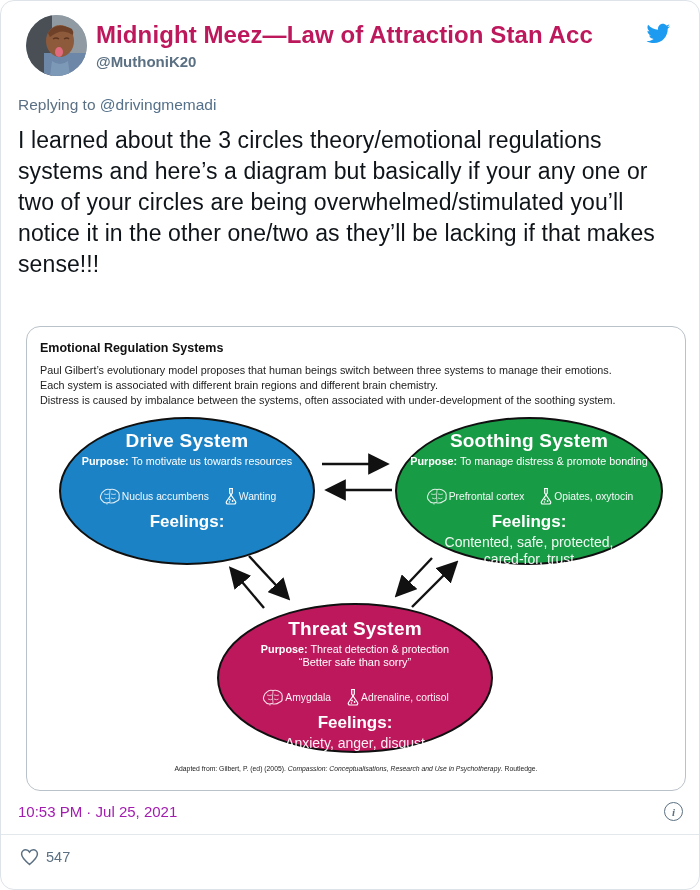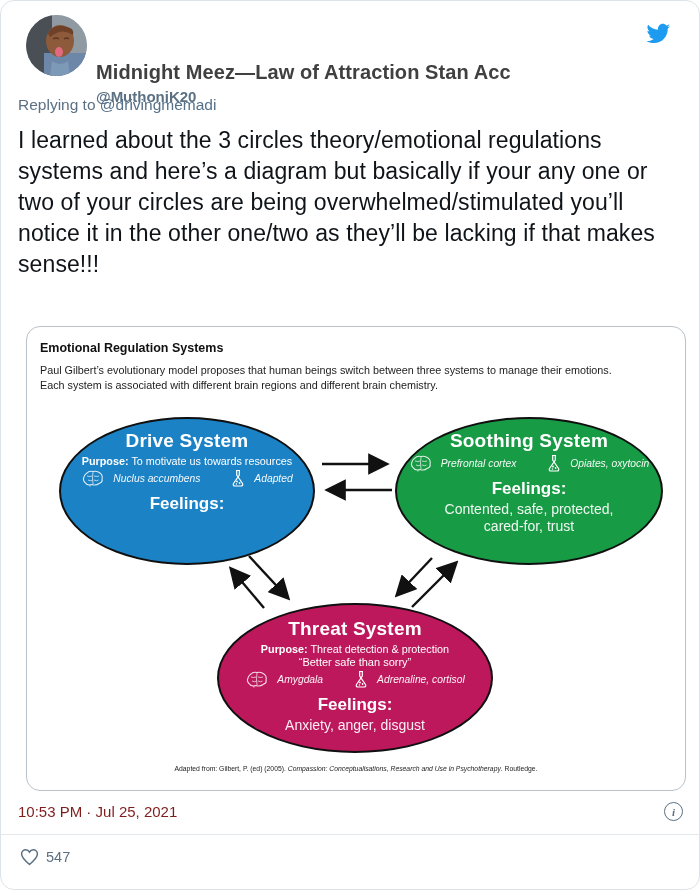--- a/index.html
+++ b/index.html
@@ -8,21 +8,21 @@
     position:absolute; left:0; top:0; width:700px; height:890px;
     background:#fff; border:1px solid #dde3e8; border-radius:14px; overflow:hidden;
   }
   
   .header { position:absolute; left:25px; top:14px; right:20px; height:64px; }
   .avatar {
     position:absolute; left:0; top:0; width:61px; height:61px; border-radius:50%;
     overflow:hidden; cursor:pointer; background:#9aa5ad;
   }
   .name-block { position:absolute; left:70px; top:6px; }
-  .display-name { font-size:20px; font-weight:bold; color:#404040; letter-spacing:.1px;margin-top:40px; }
+  .display-name { font-size:24px; font-weight:bold; color:#be185d; letter-spacing:.1px; }
   .handle { font-size:15px; color:#5b7083; margin-top:4px;font-weight:bold; }
   .bird { position:absolute; right:6px; top:6px; width:30px; height:25px; }
   
   .reply-line { position:absolute; left:17px; top:95px; font-size:15.5px; color:#5b7083; }
   .reply-line .reply-target { color:#54708a; cursor:pointer; }
   
   .tweet-text {
     position:absolute; left:17px; top:124px; width:668px;
     font-size:23px; line-height:31px; color:#0f1419; letter-spacing:.1px;
   }
@@ -37,30 +37,30 @@
     position:absolute; border:2.5px solid #101010; border-radius:50%;
     display:flex; flex-direction:column; align-items:center; text-align:center; color:#fff;
   }
   .el-drive   { left:32px;  top:90px;  width:256px; height:148px; background:#1b82c5; padding-top:11px; }
   .el-soothe  { left:368px; top:90px;  width:268px; height:148px; background:#189b45; padding-top:11px; }
   .el-threat  { left:190px; top:276px; width:276px; height:150px; background:#be185d; padding-top:13px; }
   .el-title { font-size:19px; font-weight:bold; letter-spacing:.2px; }
   .el-purpose { font-size:10.8px; margin-top:3px; }
   .el-purpose b { font-weight:bold; }
   .el-purpose2 { font-size:11px; margin-top:1px; }
-  .el-icons { display:flex; align-items:center; gap:8px; margin-top:2px;font-style:italic; }
+  .el-icons { display:flex; align-items:center; margin-top:20px; }
   .el-icons .lbl { font-size:10.3px; color:rgba(255,255,255,.95); }
   .el-icons .gap { width:14px; }
   .el-feel-h { font-size:17px; font-weight:bold; margin-top:7px; }
   .el-feel { font-size:14px; line-height:17px; color:rgba(255,255,255,.93); margin-top:2px; }
   .citation { position:absolute; left:0; right:0; top:438px; text-align:center; font-size:6.8px; color:#222; }
   .citation i { font-style:italic; }
   .arrow-layer { position:absolute; left:0; top:0; width:660px; height:465px; pointer-events:none; }
   
-  .timestamp { position:absolute; left:17px; top:802px; font-size:15px; color:#7f1d1d; cursor:pointer; }
+  .timestamp { position:absolute; left:17px; top:802px; font-size:15px; color:#a21caf; cursor:pointer; }
   .info-btn {
     position:absolute; right:16px; top:801px; width:19px; height:19px; border:1.6px solid #5b7083;
     border-radius:50%; color:#5b7083; font-size:11px; display:flex; align-items:center; justify-content:center;
     cursor:pointer; font-family:"Liberation Serif", serif; font-style:italic; font-weight:bold;
   }
   .divider { position:absolute; left:0px; top:833px; width:700px; height:1px; background:#e3e8ec; }
   .like-row { position:absolute; left:18px; top:846px; display:flex; align-items:center; gap:6px; cursor:pointer; }
   .like-count { font-size:14.5px; color:#5b7083; }
 </style>
 </head>
@@ -102,20 +102,21 @@
     <span>Replying to </span><span class="reply-target">@drivingmemadi</span>
   </div>
 
   <div class="tweet-text">I learned about the 3 circles theory/emotional regulations systems and here’s a diagram but basically if your any one or two of your circles are being overwhelmed/stimulated you’ll notice it in the other one/two as they’ll be lacking if that makes sense!!!</div>
 
   <div class="diagram">
     <div class="dg-title">Emotional Regulation Systems</div>
     <div class="dg-desc">
       <div>Paul Gilbert’s evolutionary model proposes that human beings switch between three systems to manage their emotions.</div>
       <div>Each system is associated with different brain regions and different brain chemistry.</div>
+      <div>Distress is caused by imbalance between the systems, often associated with under-development of the soothing system.</div>
     </div>
 
     <svg class="arrow-layer">
       <defs>
         <marker id="ah" markerWidth="9" markerHeight="9" refX="7" refY="4.5" orient="auto">
           <path d="M0,0 L9,4.5 L0,9 Z" fill="#111"></path>
         </marker>
       </defs>
       <line x1="295" y1="137" x2="358" y2="137" stroke="#111" stroke-width="2.4" marker-end="url(#ah)"></line>
       <line x1="365" y1="163" x2="302" y2="163" stroke="#111" stroke-width="2.4" marker-end="url(#ah)"></line>
@@ -134,27 +135,28 @@
           <path d="M12 2 Q11 8 12 14 M6 6 q3 1 5 0 M13 6 q3 1 5 0 M7 10 q3 1.5 4.5 0 M13 10 q3 1.5 4.5 0 M9 14.8 l0 1.8" stroke="rgba(255,255,255,.75)" stroke-width=".9" fill="none"></path>
         </svg>
         <span class="lbl">Nuclus accumbens</span>
         <span class="gap"></span>
         <svg width="16" height="18" viewBox="0 0 16 18">
           <path d="M6 1.5 h4 M6.7 1.5 v4.5 l5.8 8.5 a1.6 1.6 0 0 1 -1.3 2.5 H4.8 a1.6 1.6 0 0 1 -1.3 -2.5 l5.8 -8.5 V1.5" fill="none" stroke="#fff" stroke-width="1.2"></path>
           <circle cx="7" cy="12.5" r=".9" fill="#fff"></circle>
             <circle cx="9.6" cy="14" r=".9" fill="#fff"></circle>
             <circle cx="6.4" cy="15" r=".7" fill="#fff"></circle>
         </svg>
-        <span class="lbl">Adapted</span>
+        <span class="lbl">Wanting</span>
       </div>
       <div class="el-feel-h">Feelings:</div>
     </div>
 
     <div class="ellipse el-soothe">
       <div class="el-title">Soothing System</div>
+      <div class="el-purpose"><b>Purpose:</b> <span>To manage distress &amp; promote bonding</span></div>
       <div class="el-icons">
         <svg width="24" height="17" viewBox="0 0 24 17">
           <path d="M6 3 Q8 0.5 12 1.5 Q16 0.5 19 3 Q22 5 21 9 Q22 12 18 13.5 Q15 16 11 14.5 Q6 16 4 12.5 Q1.5 10 3 7 Q3.5 4.5 6 3 Z" fill="none" stroke="rgba(255,255,255,.85)" stroke-width="1.1"></path>
           <path d="M12 2 Q11 8 12 14 M6 6 q3 1 5 0 M13 6 q3 1 5 0 M7 10 q3 1.5 4.5 0 M13 10 q3 1.5 4.5 0 M9 14.8 l0 1.8" stroke="rgba(255,255,255,.75)" stroke-width=".9" fill="none"></path>
         </svg>
         <span class="lbl">Prefrontal cortex</span>
         <span class="gap"></span>
         <svg width="16" height="18" viewBox="0 0 16 18">
           <path d="M6 1.5 h4 M6.7 1.5 v4.5 l5.8 8.5 a1.6 1.6 0 0 1 -1.3 2.5 H4.8 a1.6 1.6 0 0 1 -1.3 -2.5 l5.8 -8.5 V1.5" fill="none" stroke="#fff" stroke-width="1.2"></path>
           <circle cx="7" cy="12.5" r=".9" fill="#fff"></circle>

